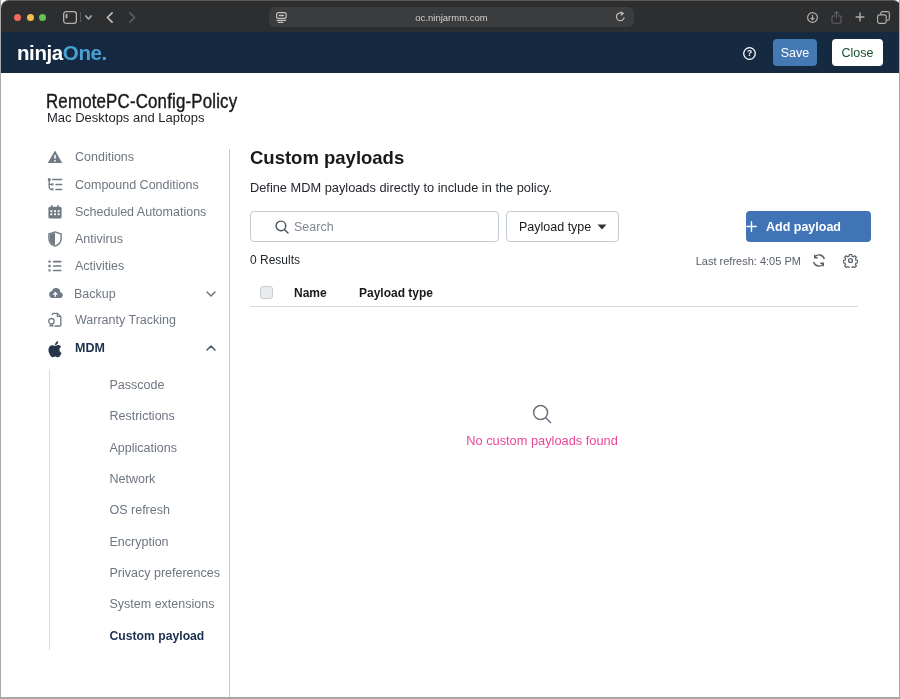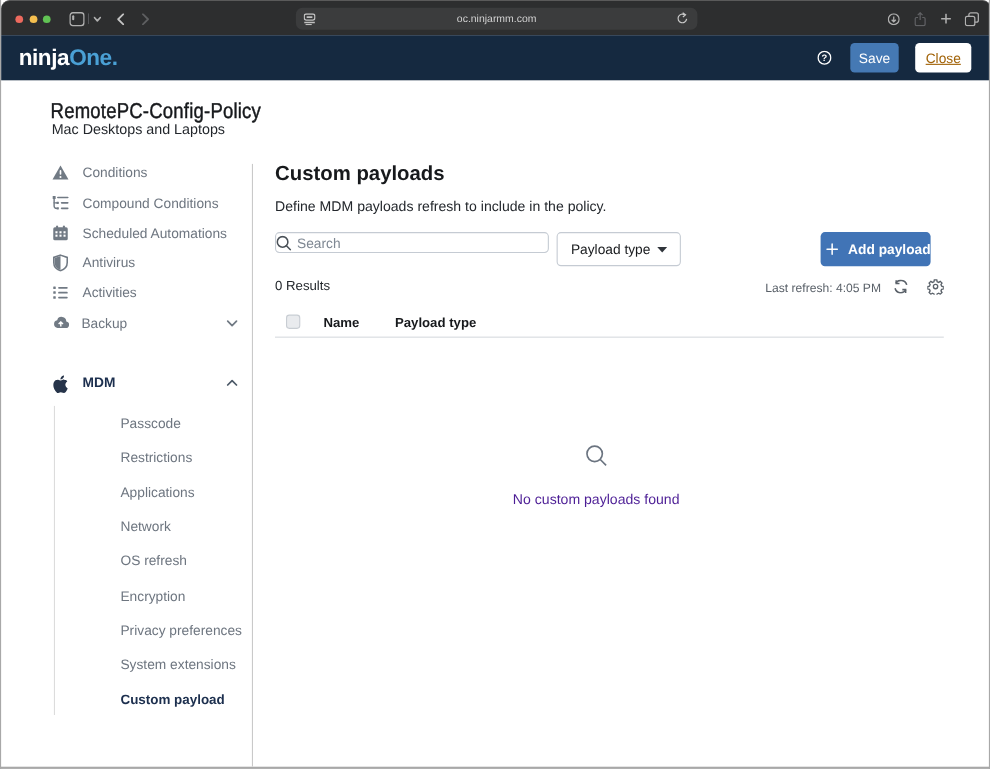--- a/index.html
+++ b/index.html
@@ -18,50 +18,50 @@
           border-radius:6px; color:#d2d2d2; font-size:11px; }
   #addr .url { position:absolute; left:0; right:0; top:4.5px; text-align:center; font-size:9.5px; }
   
   #navy { position:absolute; left:0; top:32px; width:900px; height:41px; background:#152940; }
   #logo { position:absolute; left:16px; top:9px; font-size:20.5px; font-weight:bold; letter-spacing:-0.4px; color:#fff; }
   #logo .one { color:#4aa0d5; }
   #help { position:absolute; left:742px; top:14px; }
   .btn { position:absolute; top:7px; height:27px; border-radius:4px; font-size:12.5px;
          display:flex; align-items:center; justify-content:center; }
   #save { left:772px; width:44px; background:#4579b4; color:#fff; }
-  #close { left:831px; width:51px; background:#fff; color:#a16207;text-decoration:underline; }
+  #close { left:831px; width:51px; background:#fff; color:#14532d; }
   
   #ptitle { position:absolute; left:44.5px; top:90px; font-size:19.5px; font-weight:normal; color:#17191c; transform:scaleX(0.865); transform-origin:0 0; letter-spacing:0.2px; -webkit-text-stroke:0.4px #17191c; }
   #psub   { position:absolute; left:46px; top:110px; font-size:13px; color:#23272c; }
   #vdiv   { position:absolute; left:228px; top:149px; width:1px; height:548px; background:#c9c9c9; }
   
   .nav { position:absolute; left:46px; height:27px; display:flex; align-items:center; color:#6e7680; font-size:12.5px; }
   .nav .ic { width:16px; height:16px; margin-right:12px; flex:0 0 16px; }
   .nav .chev { position:absolute; left:157px; width:14px; height:14px; }
   .sub { position:absolute; left:60.5px; font-size:12.5px; color:#6e7680;margin-left:48px; }
   #subline { position:absolute; left:48px; top:369px; width:1px; height:281px; background:#dcdcdc; }
   .bold-navy { color:#1c2f4e !important; font-weight:bold; }
   
   #mtitle { position:absolute; left:249px; top:147px; font-size:18.5px; font-weight:bold; color:#17191c; }
   #mdesc  { position:absolute; left:249px; top:180px; font-size:12.8px; color:#23272c; }
-  #search { position:absolute; left:249px; top:211px; width:249px; height:19px; border:1px solid #c5cbd3;
-            border-radius:4px; display:flex; align-items:center; padding-left:0; }
+  #search { position:absolute; left:249px; top:211px; width:249px; height:31px; border:1px solid #c5cbd3;
+            border-radius:4px; display:flex; align-items:center; padding-left:24px; }
   #search .ph { color:#7f8893; font-size:12.5px; margin-left:5px; }
   #ptype { position:absolute; left:505px; top:211px; width:113px; height:31px; border:1px solid #c5cbd3;
            border-radius:4px; display:flex; align-items:center; justify-content:space-between; padding:0 11px 0 12px; font-size:12.5px; color:#17191c; white-space:nowrap; }
-  #addbtn { position:absolute; left:745px; top:211px; width:100px; height:31px; background:#4174b6;
+  #addbtn { position:absolute; left:745px; top:211px; width:125px; height:31px; background:#4174b6;
             border-radius:4px; color:#fff; font-size:12.5px; font-weight:bold;
-            display:flex; align-items:center; justify-content:flex-end; }
+            display:flex; align-items:center; justify-content:flex-start; }
   #results { position:absolute; left:249px; top:253px; font-size:12px; color:#23272c; }
   #refresh { position:absolute; left:249px; top:253px; width:608px; font-size:11px; color:#5a6169; text-align:right; }
   #thead { position:absolute; left:249px; top:280px; width:608px; height:27px; border-bottom:1px solid #d6dade; }
   #cb { position:absolute; left:10px; top:6px; width:13px; height:13px; background:#e9ebee; border:1px solid #c8cdd3; border-radius:3px; }
   .th { position:absolute; top:6px; font-size:12px; font-weight:bold; color:#17191c; }
   #empty { position:absolute; left:226px; top:404px; width:630px; text-align:center; }
-  #empty .txt { margin-top:17px; font-size:12.8px; color:#4c1d95; }
+  #empty .txt { margin-top:5px; font-size:12.8px; color:#ec4899; }
 </style>
 </head>
 <body>
 <div id="win">
 
   <div id="chrome">
     <span class="dot" id="dr"></span>
       <span class="dot" id="dy"></span>
       <span class="dot" id="dg"></span>
     <div class="cicon" style="left:62px">
@@ -207,20 +207,29 @@
   <div class="nav" style="top:280px">
     <svg class="ic" style="width:17px;height:17px;margin-right:11px" viewBox="0 0 17 17">
         <path d="M14.1 7.2 A4.5 4.5 0 0 0 5.3 5.9 A3.8 3.8 0 0 0 5.7 13.4 H13.2 a3.1 3.1 0 0 0 0.9 -6.2 Z" fill="#717a84"></path>
         <path d="M8.8 12 V8 M6.7 9.7 L8.8 7.6 l2.1 2.1" stroke="#fff" stroke-width="1.4" fill="none"></path>
       </svg>
     Backup
     <svg class="chev" viewBox="0 0 14 14">
         <path d="M3 5 l4 4 4-4" fill="none" stroke="#717a84" stroke-width="1.6" stroke-linecap="round" stroke-linejoin="round"></path>
       </svg>
   </div>
+  <div class="nav" style="top:306px">
+    <svg class="ic" viewBox="0 0 17 17">
+        <path d="M5.6 3.4 V2.5 a1.1 1.1 0 0 1 1.1 -1.1 h4.4 L14.7 5 v8.8 a1.1 1.1 0 0 1 -1.1 1.1 H7.9" fill="none" stroke="#717a84" stroke-width="1.4"></path>
+        <path d="M10.9 1.6 V4.8 h3.4" fill="none" stroke="#717a84" stroke-width="1.2"></path>
+        <circle cx="4.7" cy="9.8" r="2.9" fill="none" stroke="#717a84" stroke-width="1.4"></circle>
+        <path d="M3.6 12.3 L3.2 15.2 l1.5 -0.9 1.5 0.9 -0.4 -2.9" fill="none" stroke="#717a84" stroke-width="1.2" stroke-linejoin="round"></path>
+      </svg>
+    Warranty Tracking
+  </div>
   <div class="nav bold-navy" style="top:334px">
     <svg class="ic" style="width:16.5px;height:16.5px;margin-top:4px;margin-right:12px" viewBox="0 0 16 16" fill="#26344a">
         <path d="M11.182.008C11.148-.03 9.923.023 8.857 1.18c-1.066 1.156-.902 2.482-.878 2.516.024.034 1.52.087 2.475-1.258.955-1.345.762-2.391.728-2.43Zm3.314 11.733c-.048-.096-2.325-1.234-2.113-3.422.212-2.189 1.675-2.789 1.698-2.854.023-.065-.597-.79-1.254-1.157a3.692 3.692 0 0 0-1.563-.434c-.108-.003-.483-.095-1.254.116-.508.139-1.653.589-1.968.607-.316.018-1.256-.522-2.267-.665-.647-.125-1.333.131-1.824.328-.49.196-1.422.754-2.074 2.237-.652 1.482-.311 3.83-.067 4.56.244.729.625 1.924 1.273 2.796.576.984 1.34 1.667 1.659 1.899.319.232 1.219.386 1.843.067.502-.308 1.408-.485 1.766-.472.357.013 1.061.154 1.782.539.571.197 1.111.115 1.652-.105.541-.221 1.324-1.059 2.238-2.758.347-.79.505-1.217.473-1.282Z"></path>
       </svg>
     MDM
     <svg class="chev" viewBox="0 0 14 14">
         <path d="M3 9 l4-4 4 4" fill="none" stroke="#4d5a68" stroke-width="1.6" stroke-linecap="round" stroke-linejoin="round"></path>
       </svg>
   </div>
   <div id="subline"></div>
@@ -228,21 +237,21 @@
   <div class="sub" style="top:409px">Restrictions</div>
   <div class="sub" style="top:441px">Applications</div>
   <div class="sub" style="top:472px">Network</div>
   <div class="sub" style="top:503px">OS refresh</div>
   <div class="sub" style="top:535px">Encryption</div>
   <div class="sub" style="top:566px">Privacy preferences</div>
   <div class="sub" style="top:597px">System extensions</div>
   <div class="sub bold-navy" style="top:629px;font-size:12.2px">Custom payload</div>
 
   <div id="mtitle">Custom payloads</div>
-  <div id="mdesc">Define MDM payloads refresh to include in the policy.</div>
+  <div id="mdesc">Define MDM payloads directly to include in the policy.</div>
   <div id="search">
     <svg width="14" height="14" viewBox="0 0 14 14">
         <circle cx="5.9" cy="5.9" r="4.8" fill="none" stroke="#4a5158" stroke-width="1.4"></circle>
         <line x1="9.4" y1="9.4" x2="13" y2="13" stroke="#4a5158" stroke-width="1.4" stroke-linecap="round"></line>
       </svg>
     <span class="ph">Search</span>
   </div>
   <div id="ptype">Payload type
     <svg width="10" height="6" viewBox="0 0 10 6" style="flex:none">
         <path d="M0.5 0.5 h9 L5 5.5 Z" fill="#30353b"></path>

